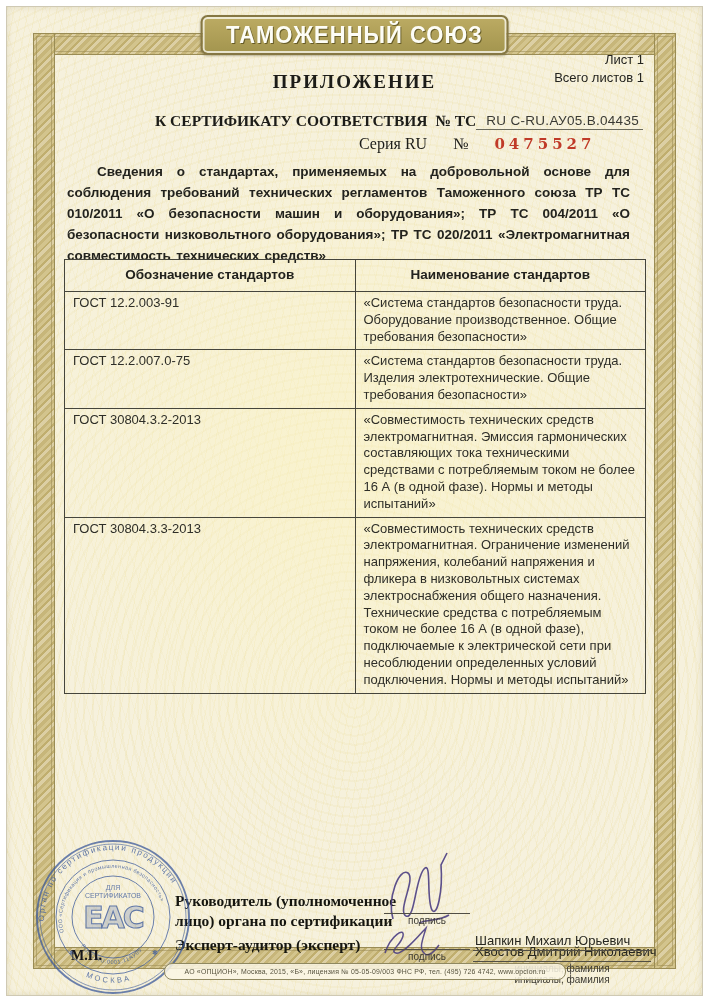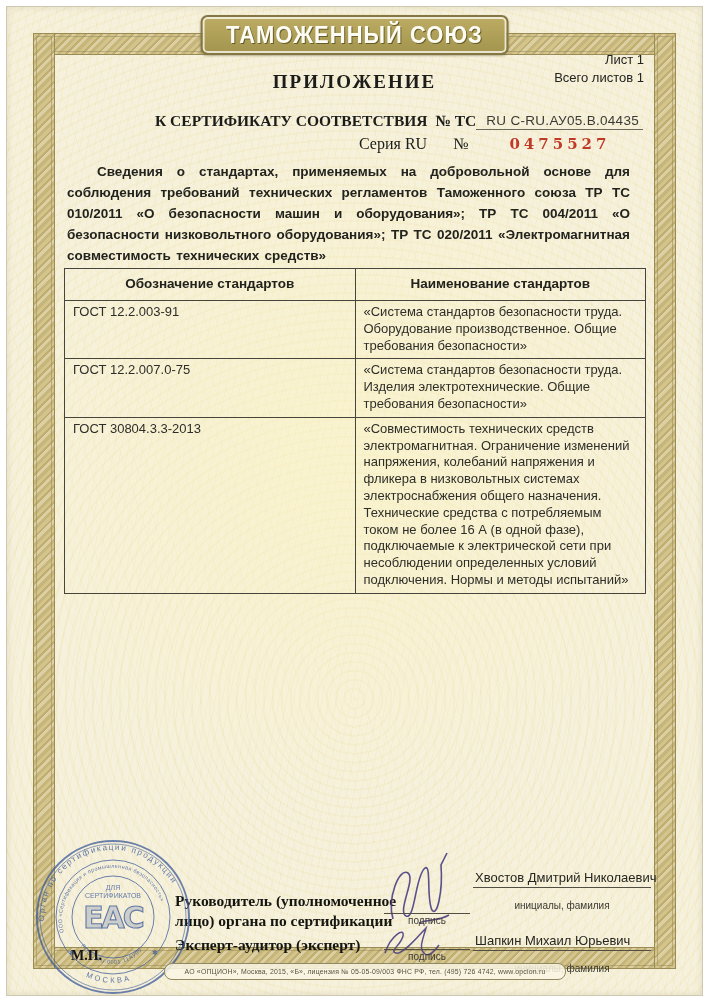--- a/index.html
+++ b/index.html
@@ -32,26 +32,26 @@
          text-shadow:1px 1px 0 rgba(95,85,35,0.9);transform:scaleY(1.12);display:inline-block;}
   .sheetinfo{position:absolute;top:44px;right:58px;text-align:right;font-size:13px;line-height:18px;color:#23231f;}
   .title{position:absolute;top:64px;left:0;right:0;text-align:center;
          font-family:"Liberation Serif",serif;font-weight:bold;font-size:19px;letter-spacing:2px;color:#1c1c18;}
   .certline{position:absolute;top:105px;left:148px;right:60px;display:flex;align-items:flex-end;
             font-family:"Liberation Serif",serif;font-weight:bold;font-size:15.5px;color:#1c1c18;white-space:nowrap;}
   .certline .val{font-family:"Liberation Sans",sans-serif;font-weight:normal;font-size:13.5px;color:#3a3a34;
             flex:1;border-bottom:1px solid #6a6a5c;padding:0 4px 1px 10px;letter-spacing:0.3px;}
   .seriesline{position:absolute;top:128px;left:352px;display:flex;align-items:baseline;gap:26px;
             font-family:"Liberation Serif",serif;font-size:16px;color:#1c1c18;white-space:nowrap;}
-  .serial{font-family:"DejaVu Serif",serif;font-weight:bold;font-size:15px;letter-spacing:4px;margin-left:15px;}
+  .serial{font-family:"DejaVu Serif",serif;font-weight:bold;font-size:15px;letter-spacing:4px;}
   .intro{position:absolute;top:154px;left:60px;right:72px;text-align:justify;
          font-weight:bold;font-size:13.5px;line-height:21px;color:#23231e;text-indent:30px;word-spacing:1.5px;}
   
   table.std{position:absolute;left:57px;top:252px;width:582px;border-collapse:collapse;table-layout:fixed;
-            font-size:13px;color:#2e2e28;margin-top:9px;}
+            font-size:13px;color:#2e2e28;}
   table.std th, table.std td{border:1px solid #45453c;vertical-align:top;padding:3px 8px 4px 8px;line-height:16.8px;}
   table.std th{font-weight:bold;text-align:center;height:24px;vertical-align:middle;font-size:13.5px;color:#22221d;}
   td.c1{width:285px;} td.c2{width:295px;}
   tr.r1 td{height:44px;} tr.r2 td{height:44px;} tr.r3 td{height:76px;} tr.r4 td{height:138px;}
   
   .mp{position:absolute;left:64px;top:894px;font-family:"Liberation Serif",serif;font-weight:bold;
       font-size:14px;color:#15151a;z-index:5;margin-top:47px;}
   .siglabel{position:absolute;left:168px;width:242px;font-family:"Liberation Serif",serif;font-weight:bold;
       font-size:15.5px;line-height:20px;color:#15150f;}
   .lab1{top:884px;} .lab2{top:928px;}
@@ -110,20 +110,24 @@
         <th class="c2">Наименование стандартов</th>
       </tr>
       <tr class="r1">
         <td class="c1">ГОСТ 12.2.003-91</td>
         <td class="c2">«Система стандартов безопасности труда. Оборудование производственное. Общие требования безопасности»</td>
       </tr>
       <tr class="r2">
         <td class="c1">ГОСТ 12.2.007.0-75</td>
         <td class="c2">«Система стандартов безопасности труда. Изделия электротехнические. Общие требования безопасности»</td>
       </tr>
+      <tr class="r3">
+        <td class="c1">ГОСТ 30804.3.2-2013</td>
+        <td class="c2">«Совместимость технических средств электромагнитная. Эмиссия гармонических составляющих тока техническими средствами с потребляемым током не более 16 А (в одной фазе). Нормы и методы испытаний»</td>
+      </tr>
       <tr class="r4">
         <td class="c1">ГОСТ 30804.3.3-2013</td>
         <td class="c2">«Совместимость технических средств электромагнитная. Ограничение изменений напряжения, колебаний напряжения и фликера в низковольтных системах электроснабжения общего назначения. Технические средства с потребляемым током не более 16 А (в одной фазе), подключаемые к электрической сети при несоблюдении определенных условий подключения. Нормы и методы испытаний»</td>
       </tr>
     </tbody>
       </table>
 
     <svg class="stampsvg" width="164" height="166" viewBox="0 0 164 166">
       <g stroke="#3c5a9b" fill="none" opacity="0.85">
         <circle cx="82" cy="84" r="76" stroke-width="2"></circle>
@@ -171,21 +175,21 @@
 
     <div class="lineblock" style="left:377px;top:906px;width:86px;">
       <div class="ln"></div>
       <div class="cap">подпись</div>
     </div>
     <div class="lineblock" style="left:377px;top:942px;width:86px;">
       <div class="ln"></div>
       <div class="cap">подпись</div>
     </div>
 
-    <div class="nameblock" style="top:863px;">
+    <div class="nameblock" style="top:937px;">
       <div class="nm">Хвостов Дмитрий Николаевич</div>
       <div class="cap">инициалы, фамилия</div>
     </div>
     <div class="nameblock" style="top:926px;">
       <div class="nm">Шапкин Михаил Юрьевич</div>
       <div class="cap">инициалы, фамилия</div>
     </div>
 
     <div class="footer">АО «ОПЦИОН», Москва, 2015, «Б», лицензия № 05-05-09/003 ФНС РФ, тел. (495) 726 4742, www.opcion.ru</div>
 

